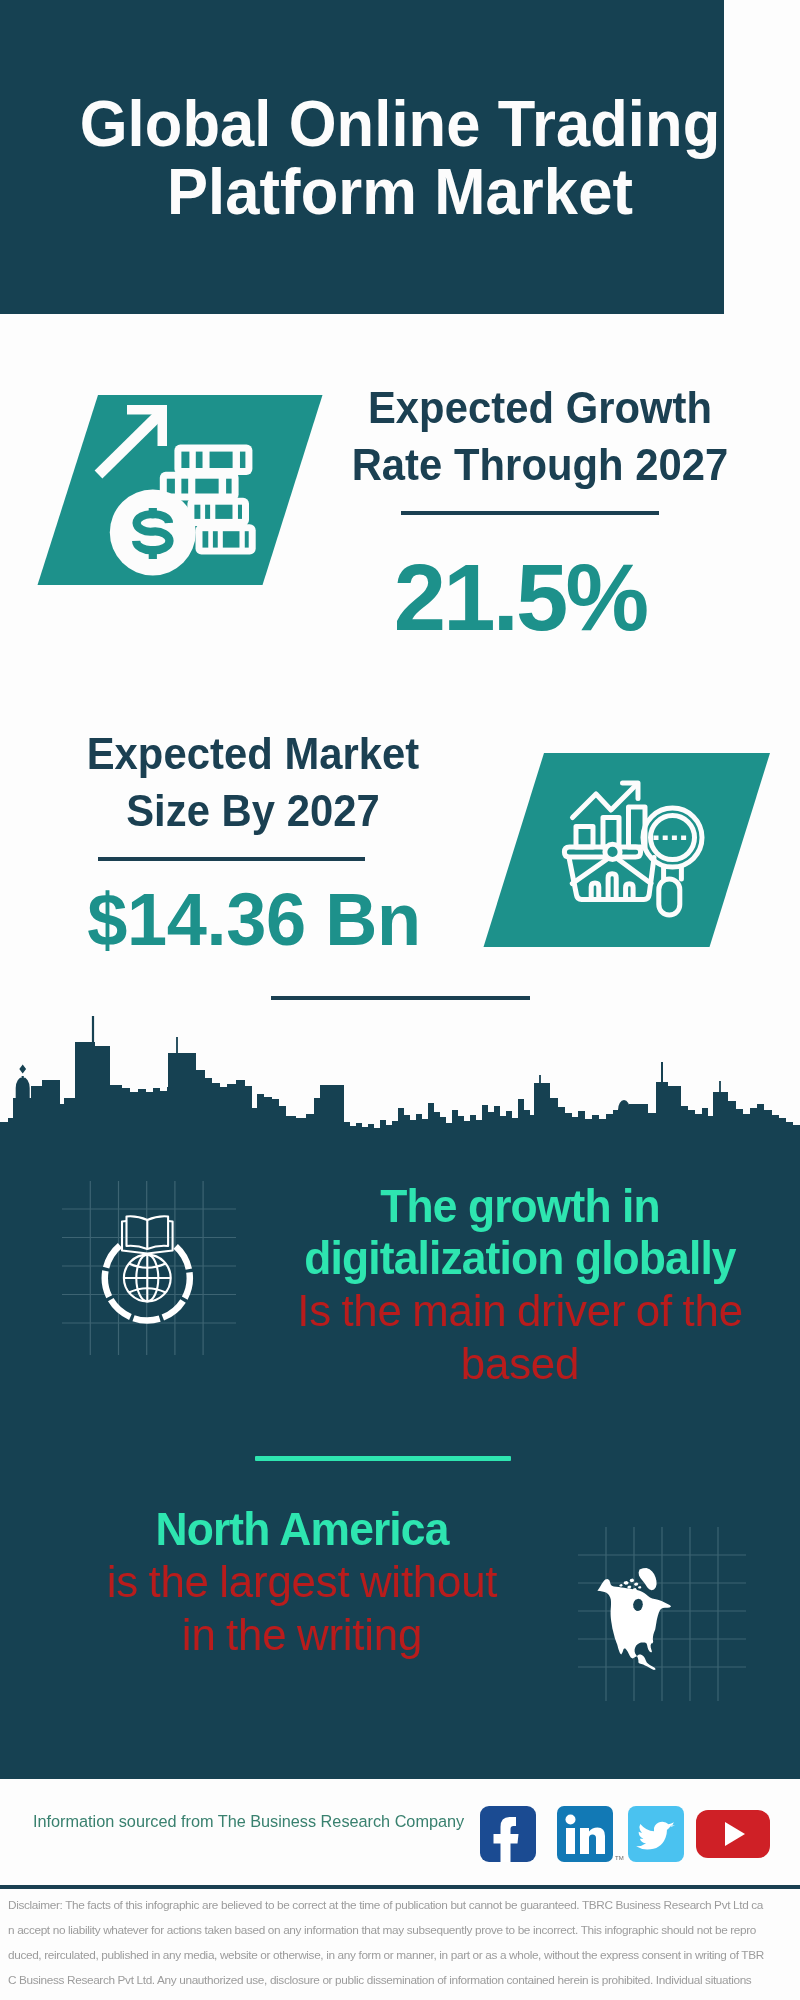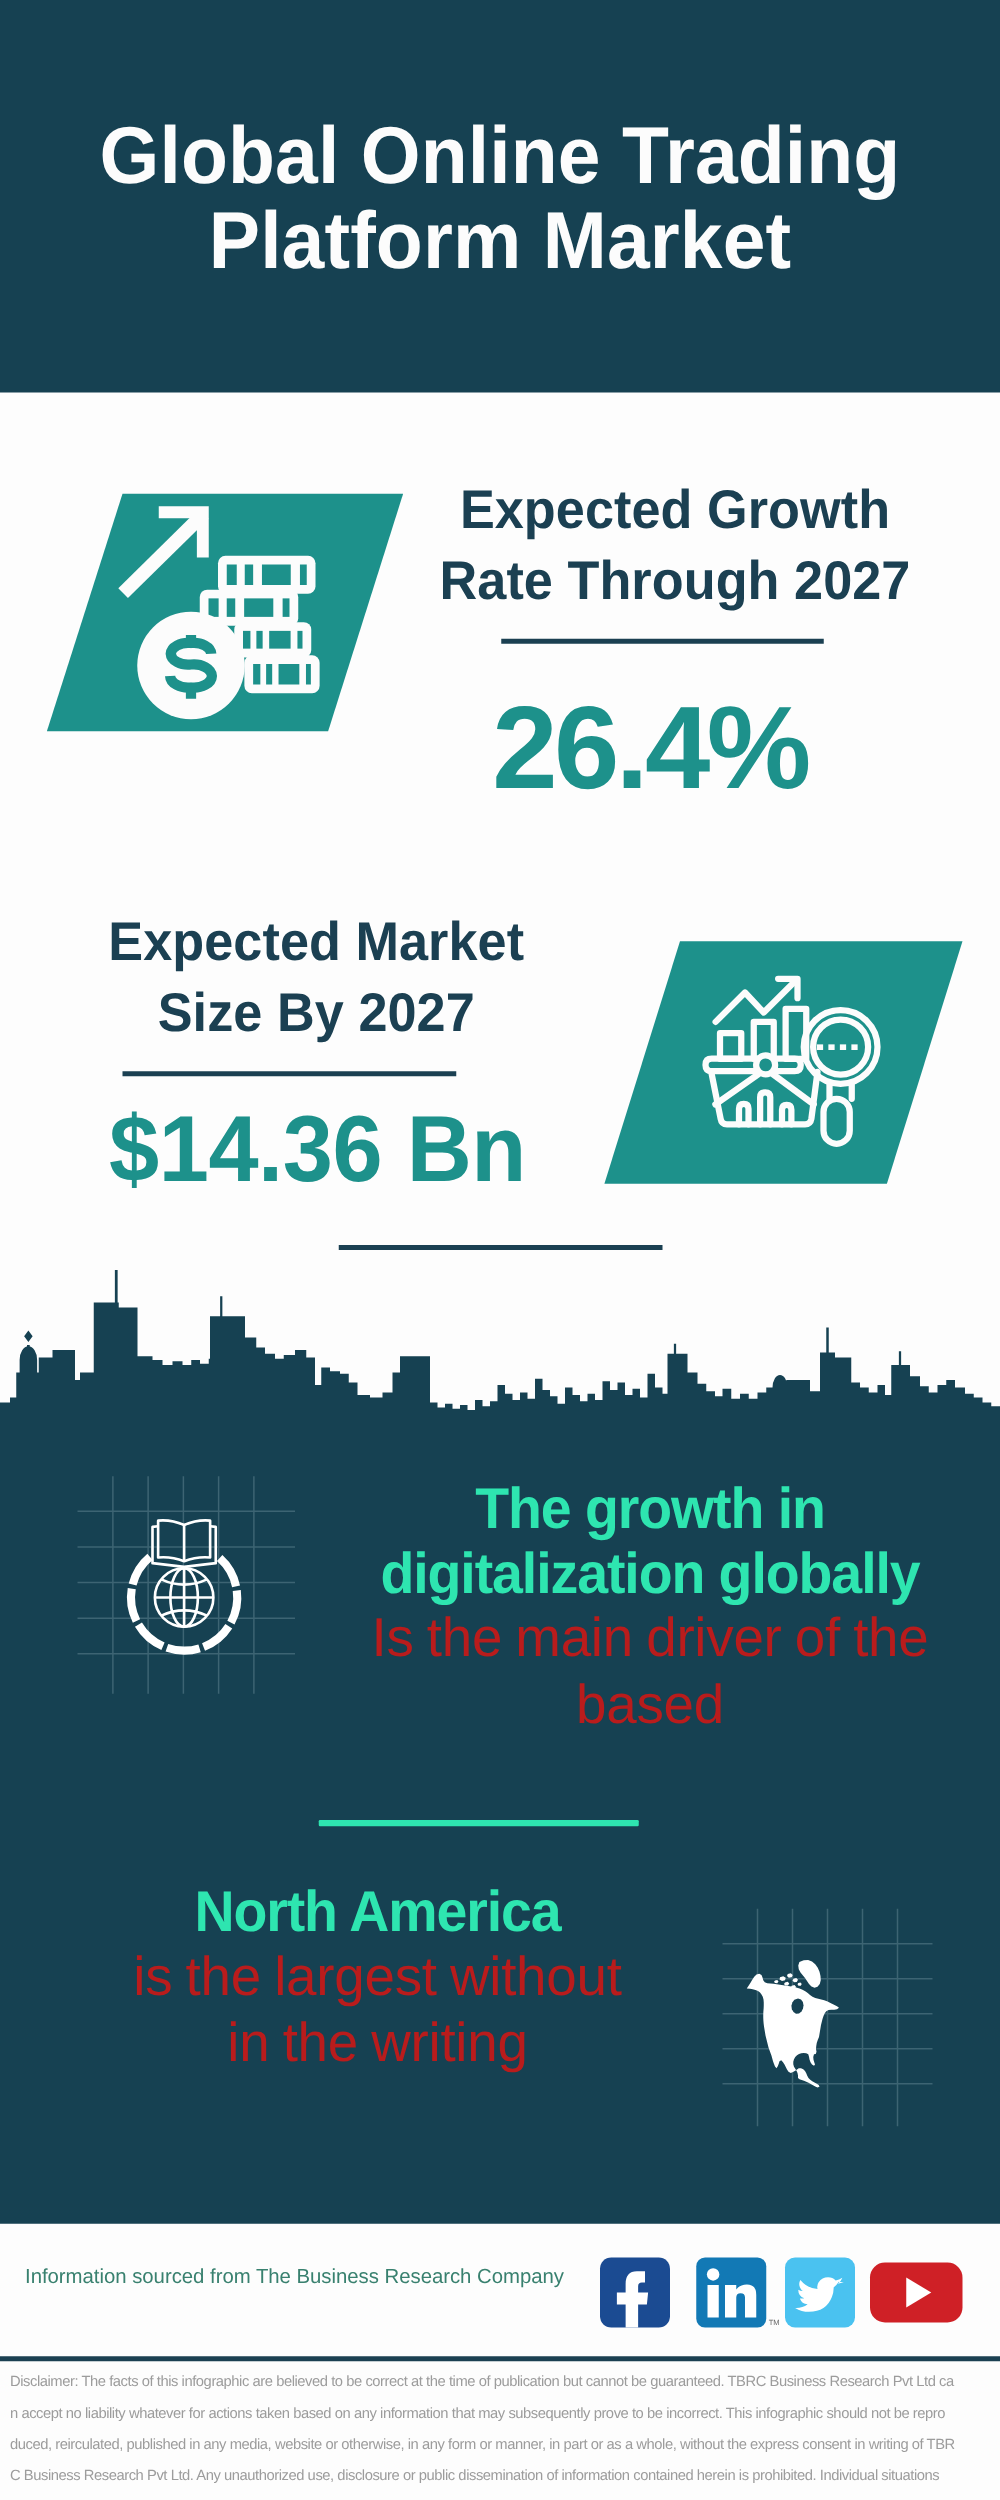--- a/index.html
+++ b/index.html
@@ -1,21 +1,21 @@
 <!DOCTYPE html>
 <html><head>
 <meta charset="utf-8">
 <style>
   html,body{margin:0;padding:0;}
   body{width:800px;height:2000px;background:#fdfdfd;font-family:"Liberation Sans",sans-serif;overflow:hidden;}
   .page{position:relative;width:800px;height:2000px;background:#fdfdfd;}
   svg.layer{position:absolute;left:0;top:0;width:800px;height:2000px;overflow:visible;z-index:5;pointer-events:none;}
 
   
-  .header{position:absolute;left:0;top:0;width:800px;height:314px;background:#164152;z-index:1;}
+  .header{position:absolute;left:0;top:0;width:724px;height:314px;background:#164152;z-index:1;}
   .header-title{position:absolute;z-index:6;left:0;top:90px;width:800px;margin:0;text-align:center;color:#fcfcfc;
     font-size:64.5px;font-weight:bold;line-height:68px;letter-spacing:0.1px;transform:scaleX(0.953);transform-origin:400px 0;}
 
   
   .stat-label{position:absolute;z-index:6;text-align:center;color:#1b4052;font-size:43.5px;font-weight:bold;line-height:57px;letter-spacing:0.05px;transform:scaleX(0.96);}
   .rule-dark{position:absolute;z-index:6;height:4px;background:#1b4052;}
   .stat-value{position:absolute;z-index:6;text-align:center;color:#1d918b;font-weight:bold;letter-spacing:-2.8px;}
 
   
   .dark{position:absolute;left:0;top:1140px;width:800px;height:640px;background:#164152;z-index:1;}
@@ -180,21 +180,21 @@
       <path fill="#fff" d="M 725 1822 L 745 1834 L 725 1846 Z"></path>
     </g>
     </g>
   </svg>
 
   <div class="stat-label" style="left:325px;top:380px;width:430px;">
     <span>Expected Growth</span><br>
     <span>Rate Through 2027</span>
   </div>
   <div class="rule-dark" style="left:401px;top:511px;width:258px;"></div>
-  <div class="stat-value" style="left:305px;top:551px;width:430px;font-size:94px;line-height:94px;">26.4%</div>
+  <div class="stat-value" style="left:305px;top:551px;width:430px;font-size:94px;line-height:94px;">21.5%</div>
 
   <div class="stat-label" style="left:38px;top:726px;width:430px;">
     <span>Expected Market</span><br>
     <span>Size By 2027</span>
   </div>
   <div class="rule-dark" style="left:98px;top:857px;width:267px;"></div>
   <div class="stat-value" style="left:39px;top:882px;width:430px;font-size:75px;line-height:75px;letter-spacing:-0.4px;transform:scaleX(0.962);">$14.36 Bn</div>
 
   <div class="rule-dark" style="left:271px;top:996px;width:259px;"></div>
 
@@ -215,21 +215,21 @@
     <div class="ins-hi">
       <span>North America</span>
     </div>
     <div class="ins-tx">
       <span>is the largest without</span><br>
       <span>in the writing</span>
     </div>
   </div>
 
   <div class="footer"></div>
-  <div class="src" style="left:20px;top:1808px;">
+  <div class="src" style="left:33px;top:1808px;">
     <div>Information sourced from The Business Research Company</div>
   </div>
   <div class="sep"></div>
   <div class="disclaimer">Disclaimer: The facts of this infographic are believed to be correct at the time of publication but cannot be guaranteed. TBRC Business Research Pvt Ltd ca
 n accept no liability whatever for actions taken based on any information that may subsequently prove to be incorrect. This infographic should not be repro
 duced, reirculated, published in any media, website or otherwise, in any form or manner, in part or as a whole, without the express consent in writing of TBR
 C Business Research Pvt Ltd. Any unauthorized use, disclosure or public dissemination of information contained herein is prohibited. Individual situations
 and local practices and standards may vary, so viewers and others utilizing information contained within a presentation are free to adopt differing standard
 s and approaches as they see fit.</div>
 </div>

